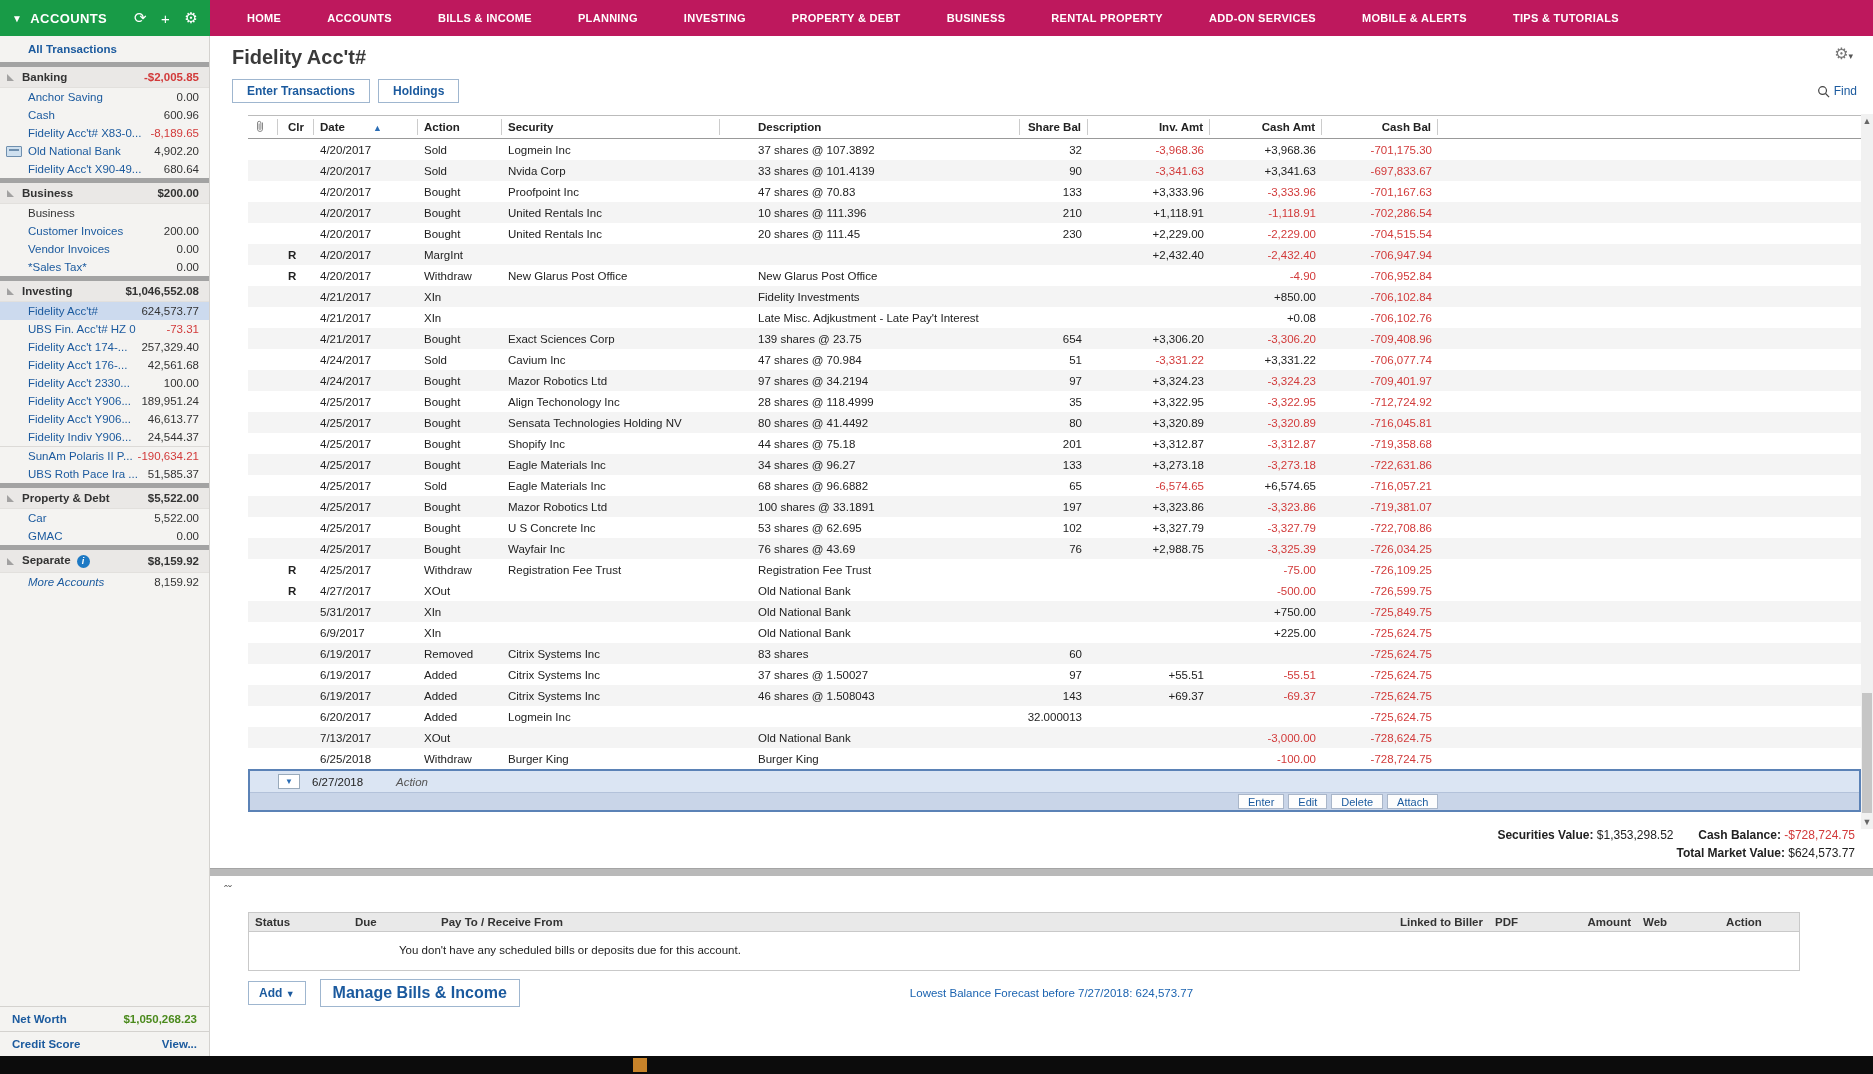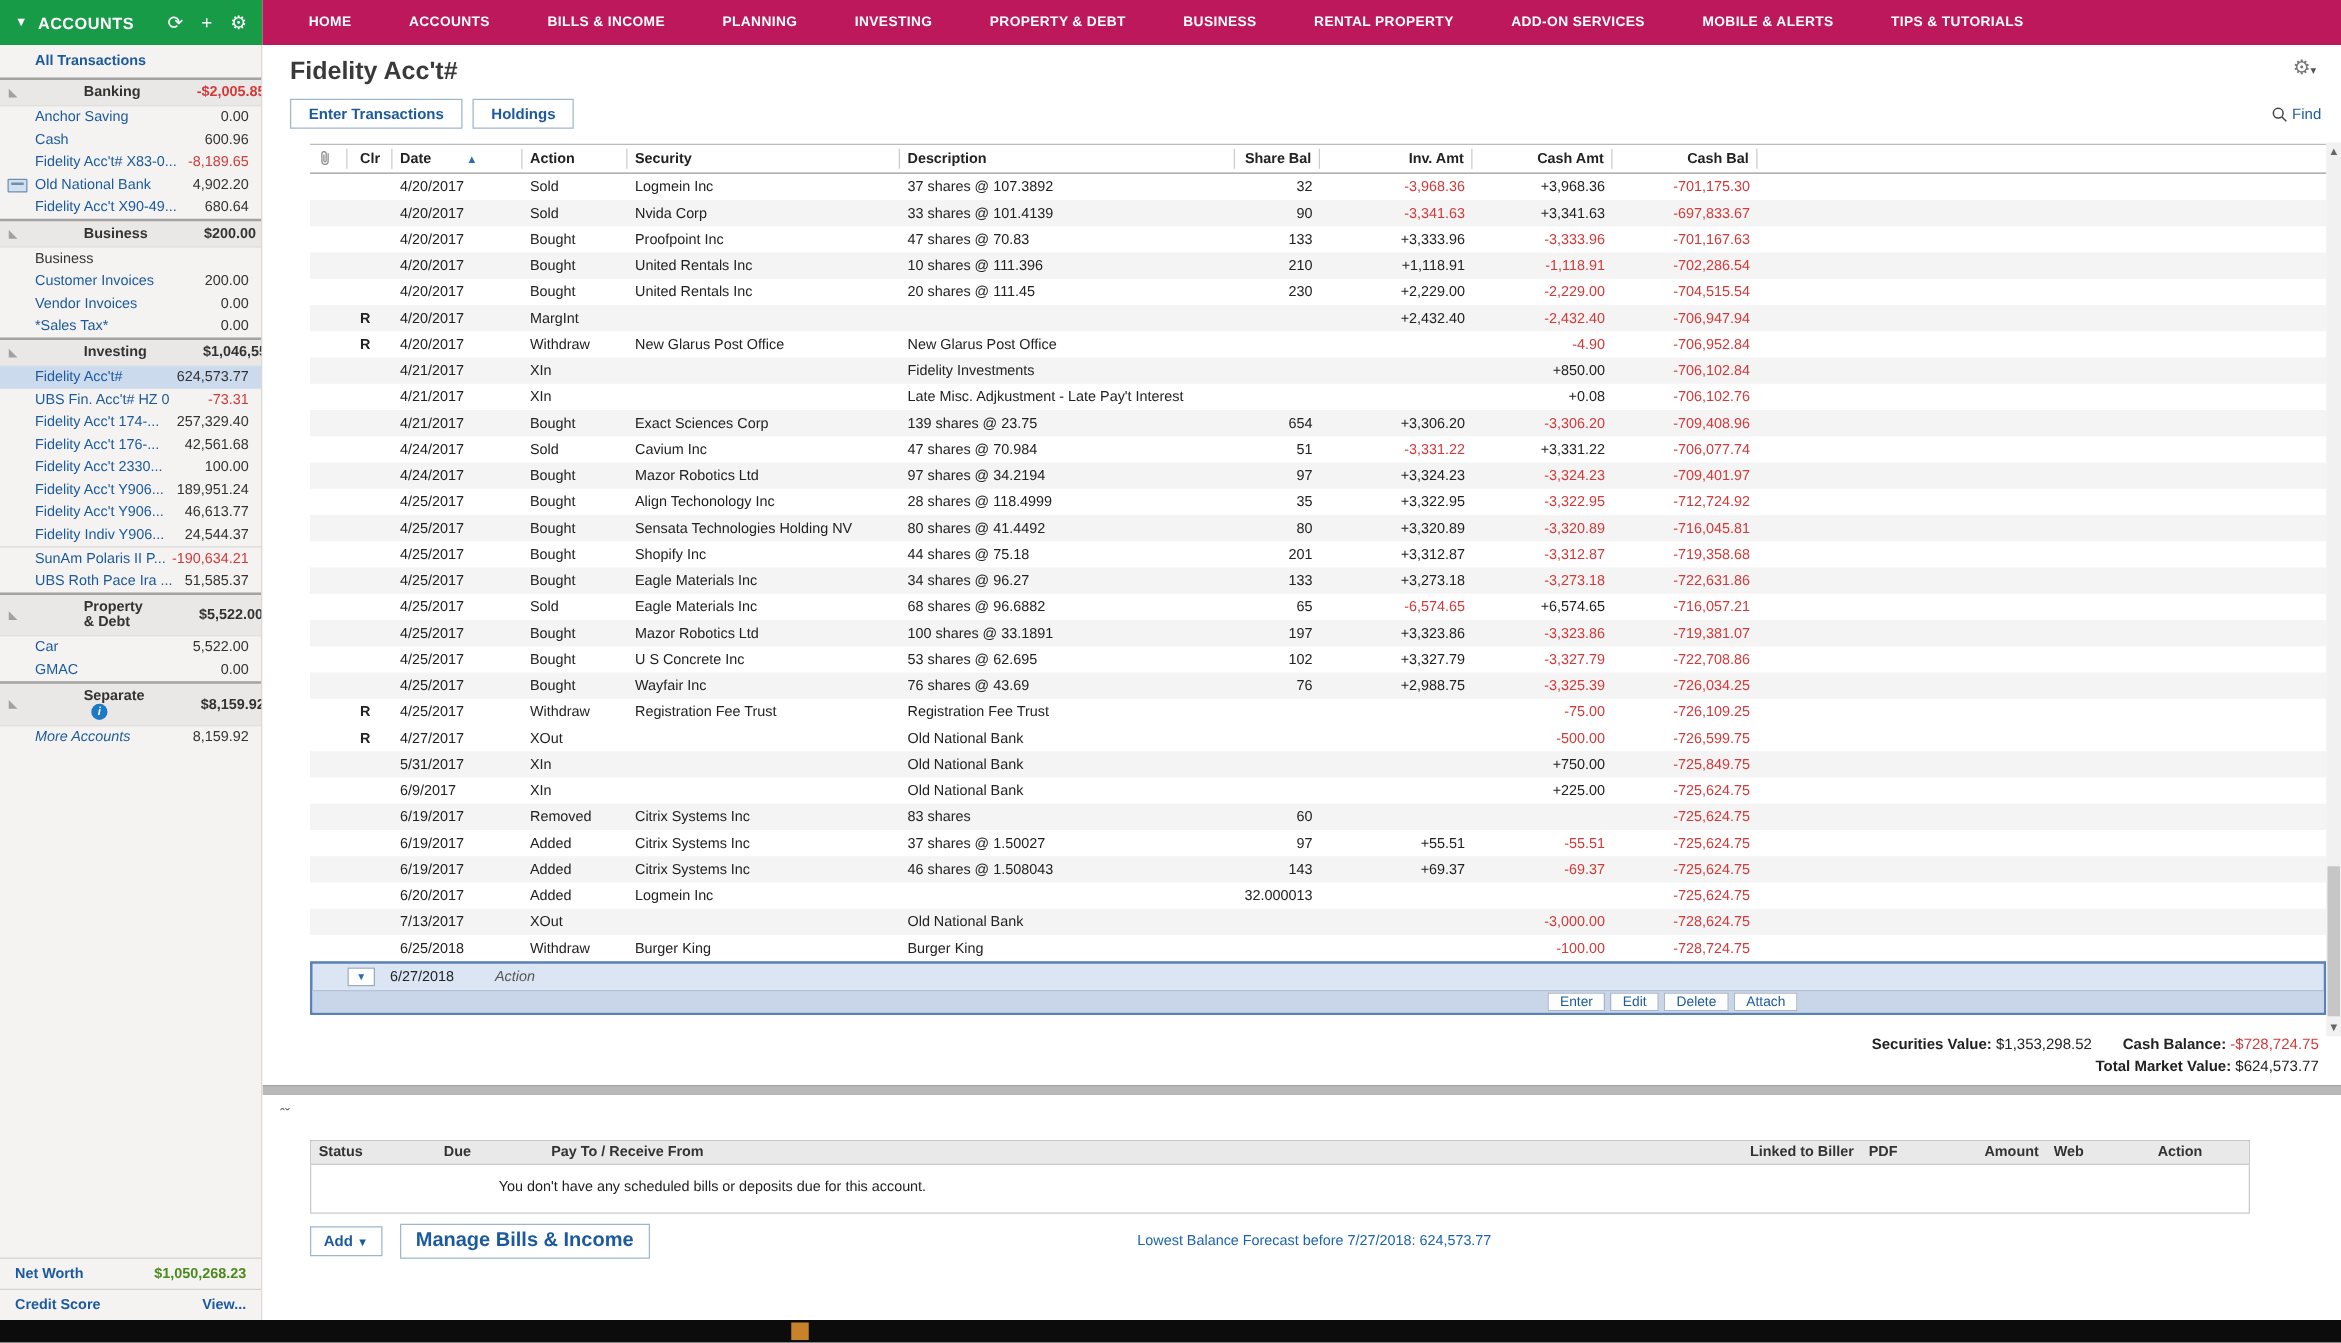--- a/index.html
+++ b/index.html
@@ -27,22 +27,22 @@
   }
 
   
   .sidebar {
     position:absolute; top:36px; left:0; width:210px; bottom:18px;
     background:#f4f3f1; border-right:1px solid #d4d2cf; font-size:11.5px; overflow:hidden;
   }
   .all-trans { padding:7px 10px 7px 28px; font-weight:bold; color:#1b5a9e; cursor:pointer; }
   .sec-head {
     display:flex; align-items:center; background:#eae8e6;
-    border-top:2px solid #a3a3a3; border-bottom:1px solid #e2e0dd;
-    padding:4px 10px 4px 7px; font-weight:bold; color:#333; cursor:pointer;gap:45px;
+    border-top:5px solid #a3a3a3; border-bottom:1px solid #e2e0dd;
+    padding:4px 10px 4px 7px; font-weight:bold; color:#333; cursor:pointer;
   }
   .tri { width:0; height:0; border-left:7px solid #8a8a8a; border-top:7px solid transparent; margin-right:8px; opacity:.75; }
   .sec-head .lbl { flex:1; }
   .sec-head .val { font-weight:bold; }
   .side-item { display:flex; align-items:center; padding:3px 10px 3px 28px; cursor:pointer; position:relative; }
   .side-item.selected { background:#ccdaee; }
   .side-item.divided { border-top:1px solid #dcdad7; }
   .side-item .lbl { flex:1; color:#1b5a9e; white-space:nowrap; overflow:hidden; }
   .side-item .lbl.plain { color:#333; }
   .side-item .lbl.italic { font-style:italic; }
@@ -80,21 +80,21 @@
   }
   .reg-header .cell { border-right:1px solid #ccc; height:16px; line-height:16px; }
   .trow { display:flex; align-items:center; height:21px; color:#222; cursor:pointer; }
   .trow.alt { background:#f4f4f4; }
   .cell { padding:0 6px; overflow:hidden; white-space:nowrap; }
   .c-att  { width:30px; }
   .c-clr  { width:36px; font-weight:bold; padding-left:10px; }
   .c-date { width:104px; }
   .c-act  { width:84px; }
   .c-sec  { width:218px; }
-  .c-desc { width:268px; }
+  .c-desc { width:268px;margin-left:32px; }
   .c-share{ width:68px;  text-align:right; }
   .c-inv  { width:122px; text-align:right; }
   .c-cash { width:112px; text-align:right; }
   .c-bal  { width:116px; text-align:right; }
   .c-rest { flex:1; border-right:none !important; }
   .sort-arrow { color:#2a6db5; font-size:9px; margin-left:28px; }
   .clip { width:12px; height:15px; }
 
   
   .new-entry { border:2px solid #5b82b6; background:#dbe5f3; }

